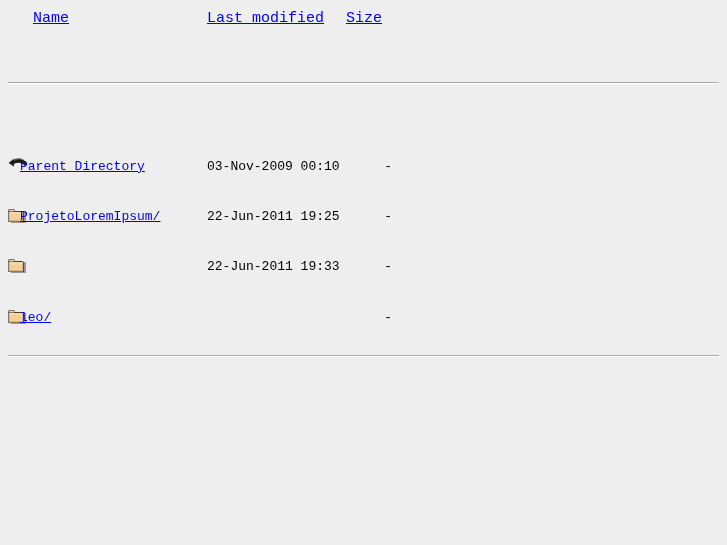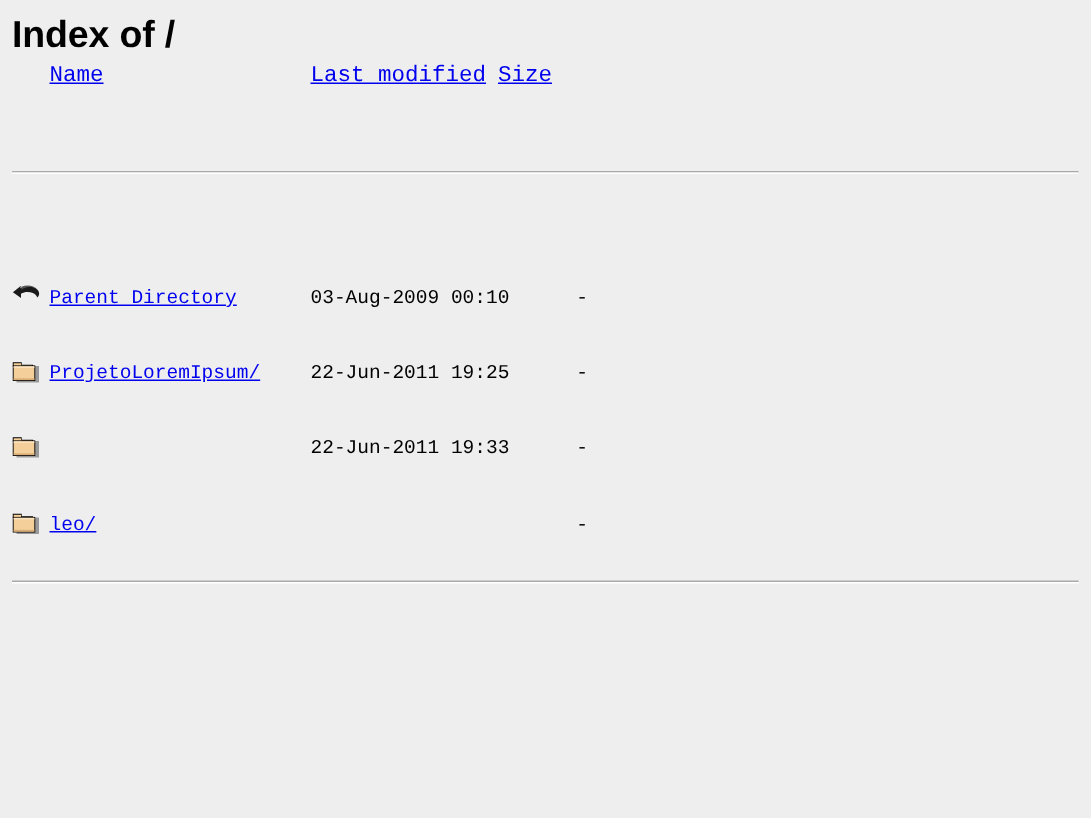--- a/index.html
+++ b/index.html
@@ -62,21 +62,21 @@
     position: absolute;
     top: 0;
     font-family: "Liberation Mono", monospace;
     font-size: 15px;
     color: #0000ee;
     text-decoration: underline;
     cursor: pointer;
   }
   .hdr-name  { left: 25px; }
   .hdr-mod   { left: 199px; }
-  .hdr-size  { left: 324px; text-decoration: underline; }
+  .hdr-size  { left: 338px; text-decoration: underline; }
   .hdr-desc  { left: 388px; }
 
   .spacer-row { display: block; height: 19px; }
 
   .row {
     display: block;
     position: relative;
     height: 25px;
     line-height: 25px;
   }
@@ -88,21 +88,21 @@
     white-space: pre;
   }
   .cell-icon {
     left: 0px;
     top: 3px;
     width: 20px;
     height: 21px;
     line-height: 0;
   }
   .cell-name {
-    left: 25px;
+    left: 12px;
     color: #0000ee;
     text-decoration: underline;
     cursor: pointer;
   }
   .cell-mod {
     left: 199px;
     color: #000000;
   }
   .cell-size {
     left: 344px;
@@ -114,29 +114,28 @@
     left: 388px;
     color: #000000;
   }
   .icon-svg { display: block; }
 </style>
 </head>
 <body>
 
 <div class="page">
 
-  <h1 class="page-title">Index of /</h1>
 
   <pre class="listing"><span class="hdr-row"><span class="hdr-cell hdr-name">Name</span><span class="hdr-cell hdr-mod">Last modified</span><span class="hdr-cell hdr-size">Size</span></span>
 <hr class="hr-rule hr-top">
 <span class="spacer-row"></span>
 <span class="row"><span class="cell cell-icon"><svg class="icon-svg" width="20" height="21" viewBox="0 0 20 21" xmlns="http://www.w3.org/2000/svg">
             <path d="M5.5 3.2 C9.8 1.2 14.6 1.6 17 4.1 C18.6 5.8 18.4 8.0 16.9 9.3 C16.3 8.0 15.3 7.0 13.9 6.4 C11.2 5.2 8.2 5.5 6.0 6.9 L6.0 9.6 L0.6 5.9 L6.0 1.5 Z" fill="#1a1a1a"></path>
             <path d="M6.2 2.1 C10.2 0.6 14.5 1.2 16.6 3.6 C15.2 2.6 13.2 2.2 11.2 2.4 C9.4 2.6 7.7 3.2 6.4 4.1 Z" fill="#555555"></path>
-          </svg></span><span class="cell cell-name">Parent Directory</span><span class="cell cell-mod">03-Aug-2009 00:10</span><span class="cell cell-size">-</span><span class="cell cell-desc"></span></span>
+          </svg></span><span class="cell cell-name">Parent Directory</span><span class="cell cell-mod">03-Nov-2009 00:10</span><span class="cell cell-size">-</span><span class="cell cell-desc"></span></span>
 <span class="row"><span class="cell cell-icon"><svg class="icon-svg" width="20" height="21" viewBox="0 0 20 21" xmlns="http://www.w3.org/2000/svg">
             <rect x="3" y="5" width="15" height="11" fill="#999999"></rect>
             <path d="M0.5 2.5 h6 v1.6 h7.5 v1.2 h-13.5 z" fill="#000000"></path>
             <path d="M1.1 3.1 h5 v1.5 h7.3 v0.6 h-12.3 z" fill="#f5cf9a"></path>
             <rect x="0.5" y="4.6" width="15" height="10.4" fill="#000000"></rect>
             <rect x="1.1" y="5.2" width="13.8" height="9.2" fill="#f5cf9a"></rect>
             <rect x="1.1" y="5.2" width="13.8" height="1.1" fill="#fbe3bf"></rect>
             <rect x="1.1" y="13.2" width="13.8" height="1.2" fill="#d9ae76"></rect>
           </svg></span><span class="cell cell-name">ProjetoLoremIpsum/</span><span class="cell cell-mod">22-Jun-2011 19:25</span><span class="cell cell-size">-</span><span class="cell cell-desc"></span></span>
 <span class="row"><span class="cell cell-icon"><svg class="icon-svg" width="20" height="21" viewBox="0 0 20 21" xmlns="http://www.w3.org/2000/svg">

